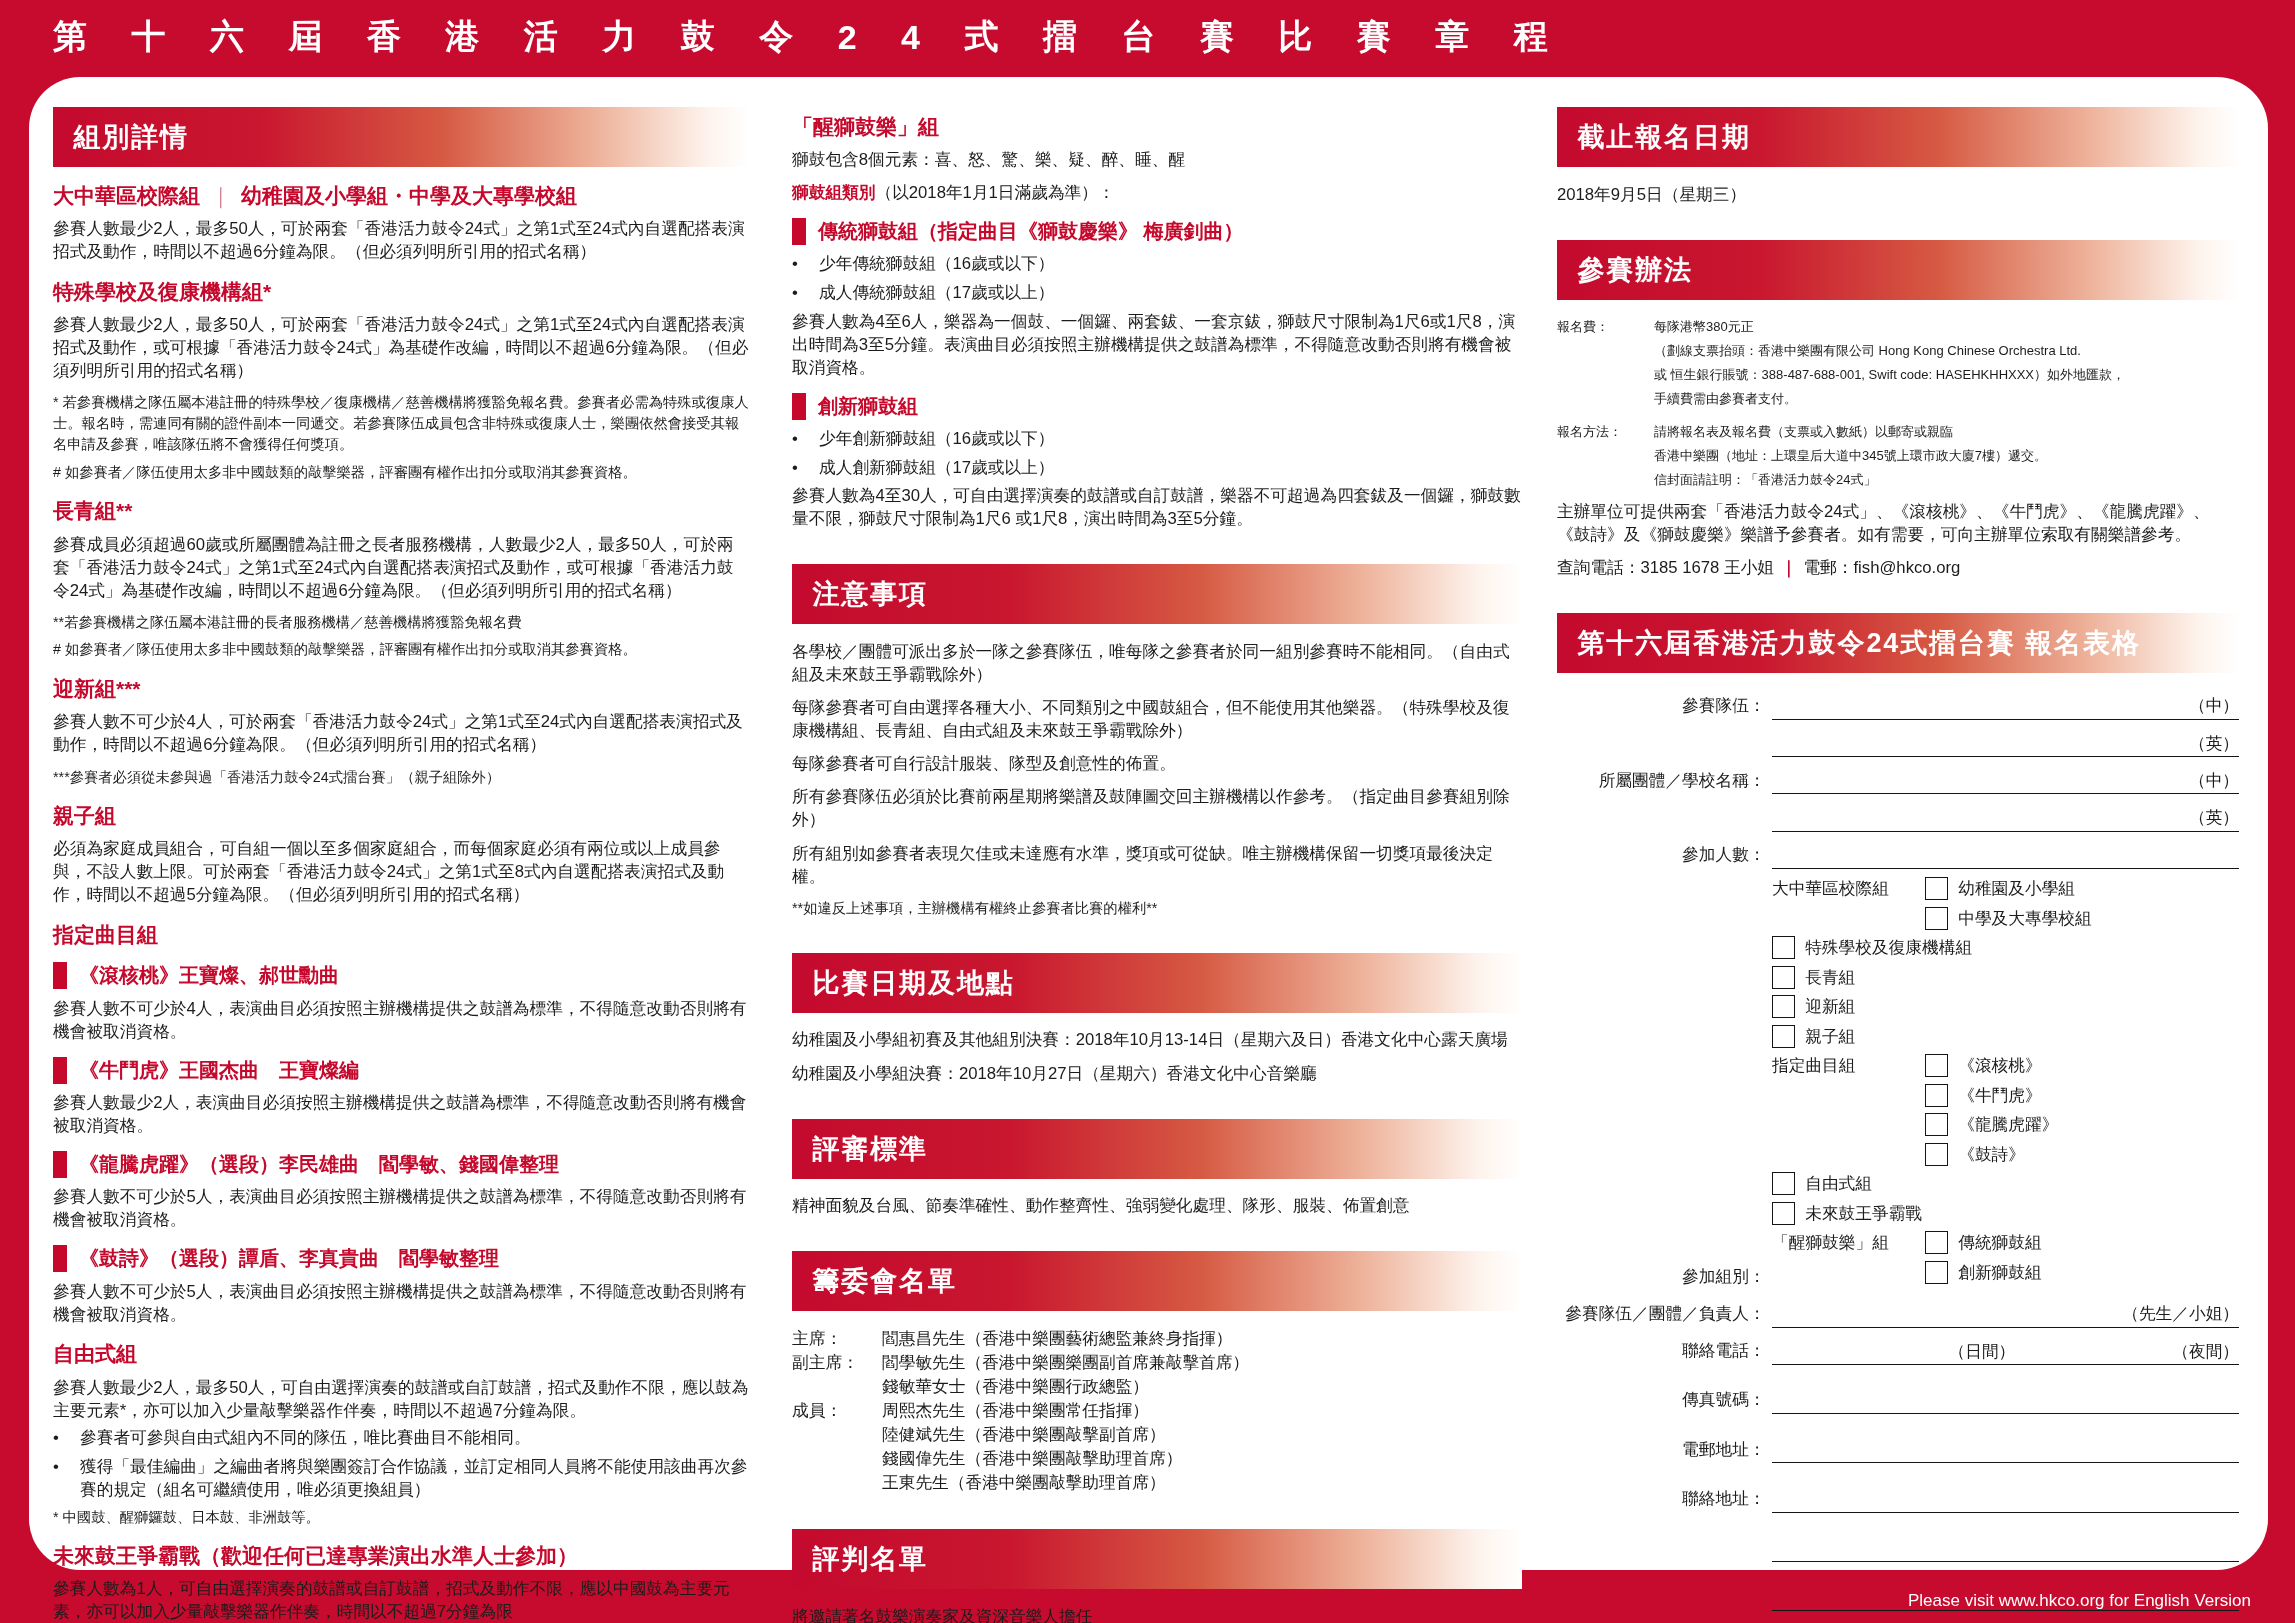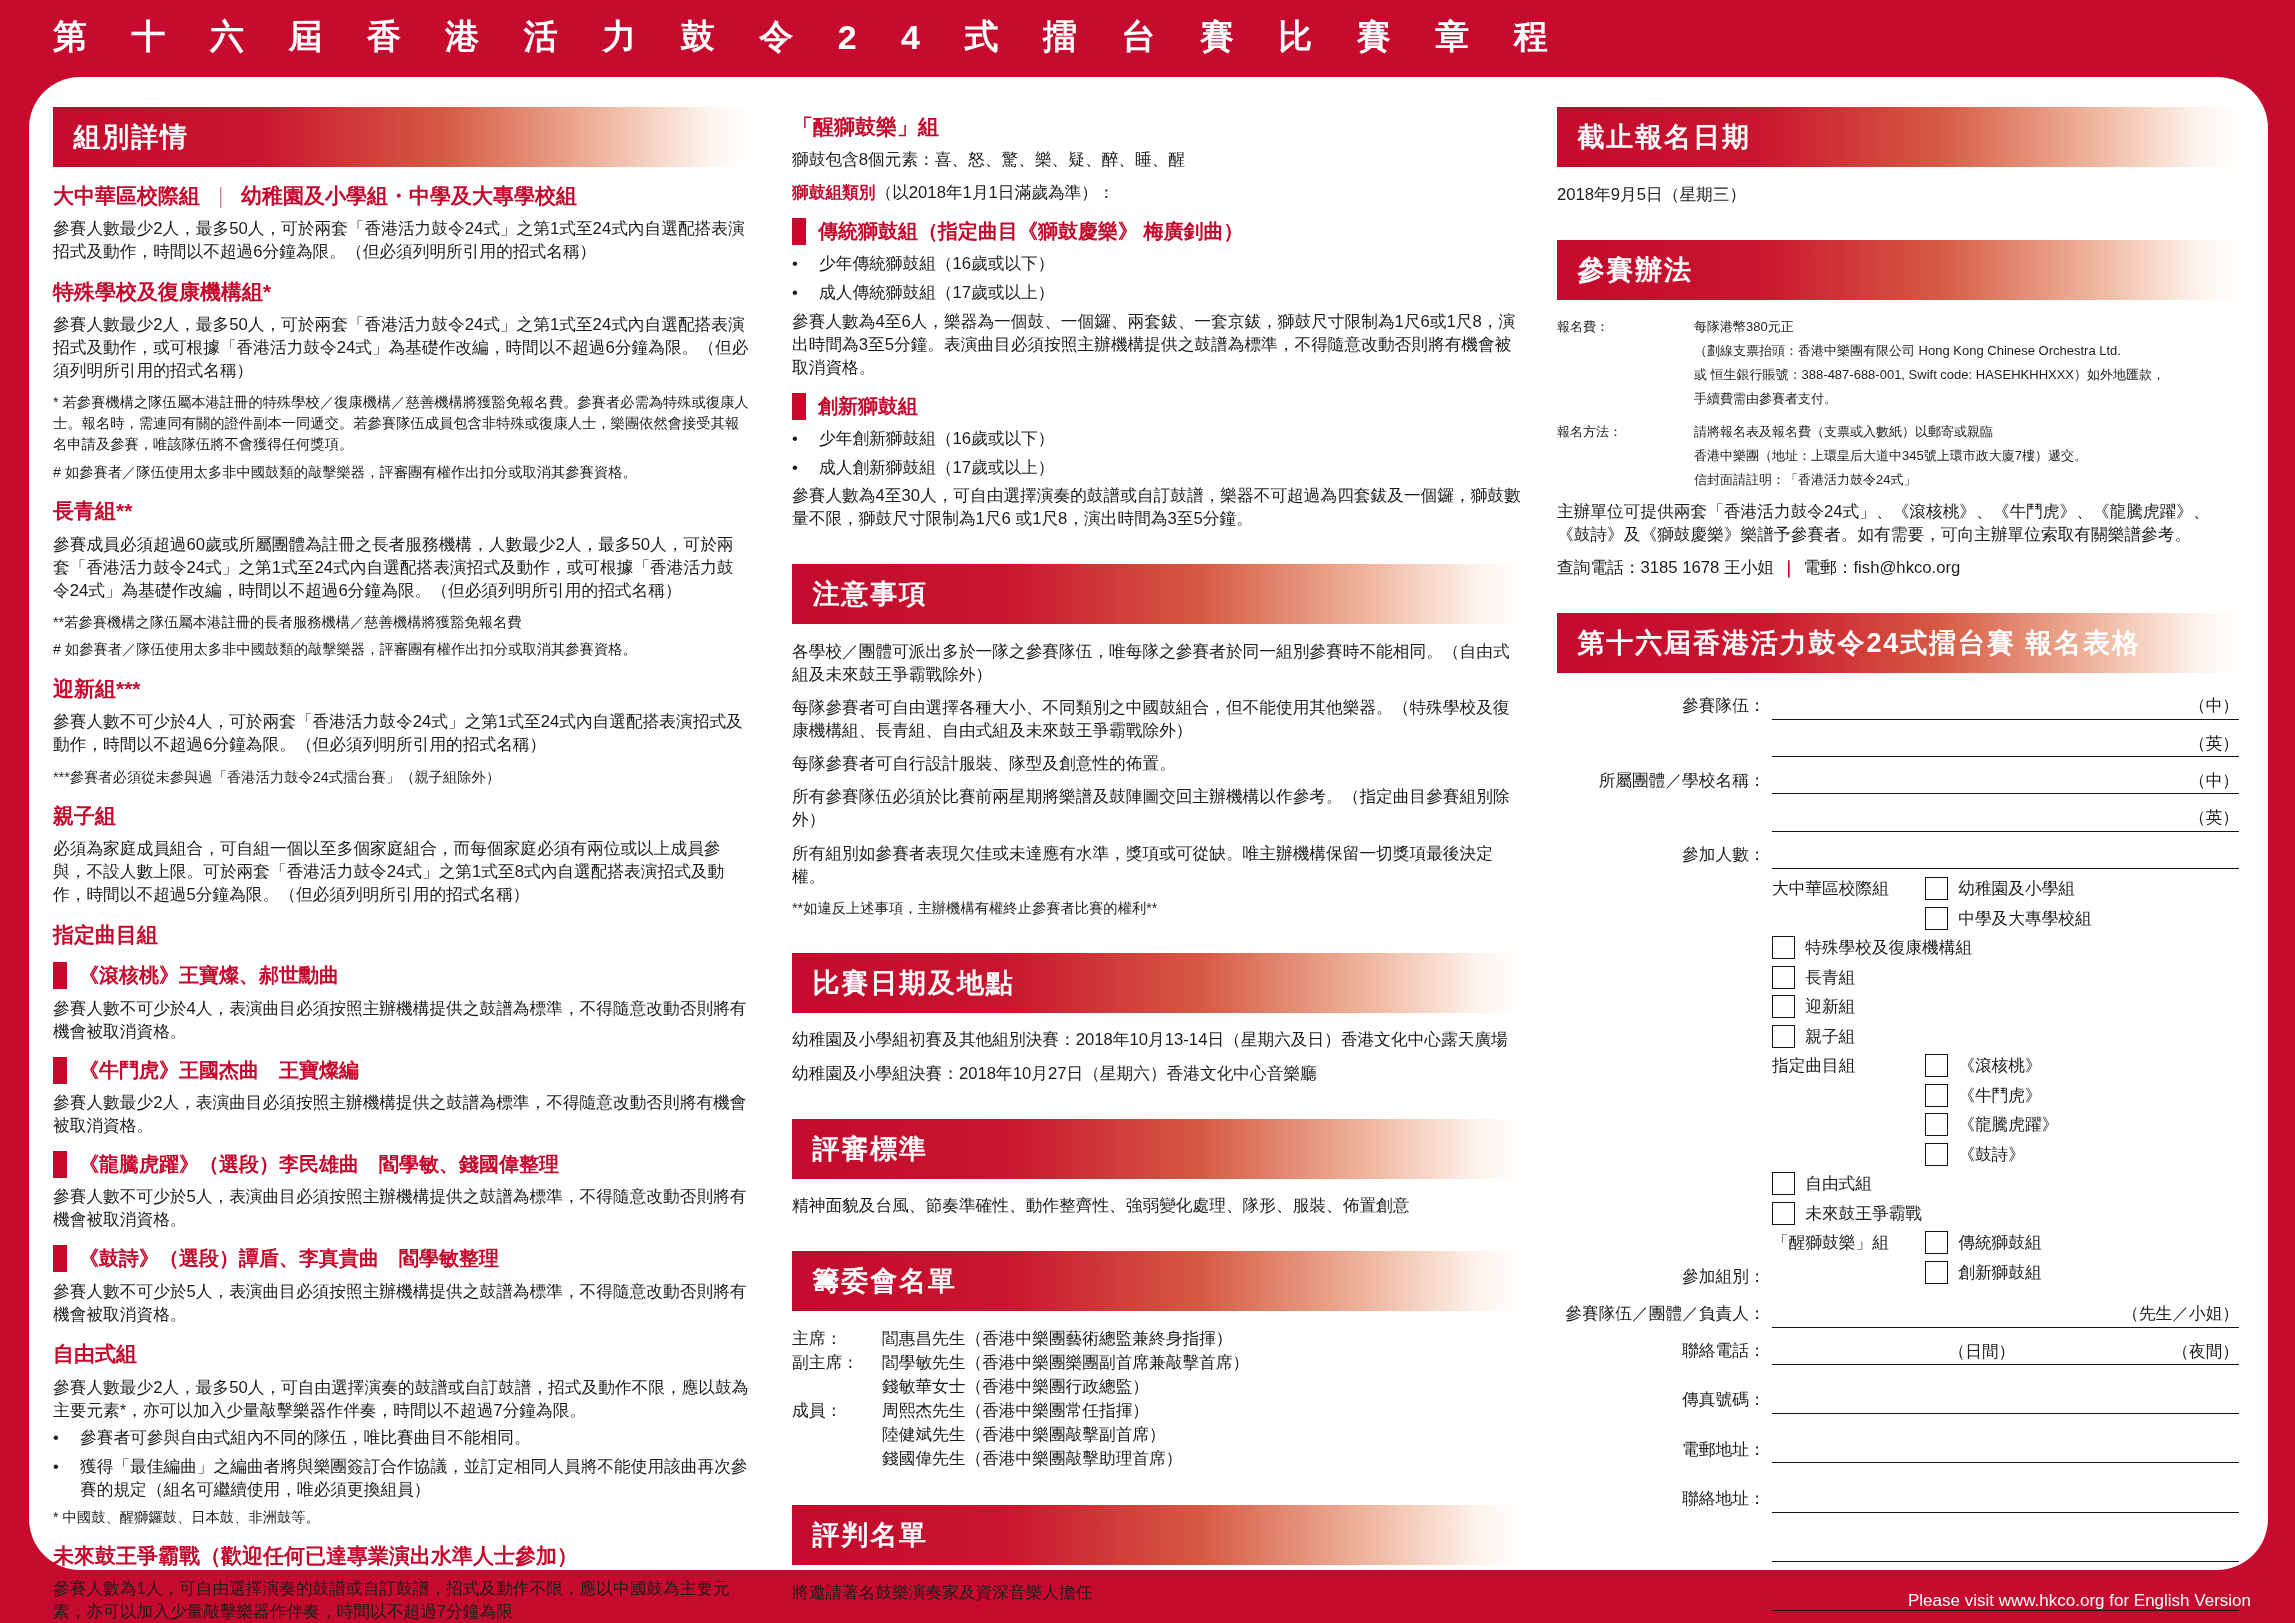--- a/index.html
+++ b/index.html
@@ -26,21 +26,21 @@
   .fn{font-size:14.3px;line-height:21px;margin:0 0 6.5px 0;}
   .song{display:flex;align-items:center;color:#c5082b;font-size:20px;font-weight:bold;line-height:25px;margin:14px 0 7.4px 0;}
   .mark{width:14px;height:27px;background:#c5082b;flex:none;margin-right:12px;}
   .li{display:flex;font-size:16.7px;line-height:23px;margin:0 0 5.6px 0;}
   .li .dot{flex:none;width:27px;}
   .rb{color:#c5082b;font-weight:bold;}
   .crow{display:flex;font-size:16.7px;line-height:24px;}
   .crole{flex:none;width:90px;}
   .frow{display:flex;font-size:13px;line-height:24px;margin-bottom:8.3px;}
   .flab{flex:none;width:97px;}
-  .fbody{flex:1;margin-left:40px;}
+  .fbody{flex:1;}
   .enq .sep{color:#c5082b;margin:0 6.5px;}
   .frowu{display:flex;margin-bottom:6.5px;}
   .frl{flex:none;width:215px;text-align:right;font-size:16.7px;line-height:21px;align-self:flex-end;padding:0 6.5px 3.7px 0;box-sizing:border-box;}
   .fru{flex:1;border-bottom:1.4px solid #151515;min-height:27px;display:flex;align-items:flex-end;justify-content:flex-end;
        font-size:16.7px;padding-bottom:2.8px;}
   .fru .sfx{line-height:19.4px;}
   .fru .day{margin-right:157px;}
   .fru.tall{min-height:65px;}
   .fru.med{min-height:39px;}
   .tree{flex:1;padding-top:1.9px;}
@@ -212,20 +212,24 @@
         <span>周熙杰先生（香港中樂團常任指揮）</span>
       </div>
     <div class="crow">
         <span class="crole"></span>
         <span>陸健斌先生（香港中樂團敲擊副首席）</span>
       </div>
     <div class="crow">
         <span class="crole"></span>
         <span>錢國偉先生（香港中樂團敲擊助理首席）</span>
       </div>
+    <div class="crow">
+        <span class="crole"></span>
+        <span>王東先生（香港中樂團敲擊助理首席）</span>
+      </div>
 
     <div class="bar mt">評判名單</div>
     <p class="p">將邀請著名鼓樂演奏家及資深音樂人擔任</p>
 
     <div class="bar mt">獎項</div>
 
   </div>
 
   <div class="col c3">
     <div class="bar">截止報名日期</div>

